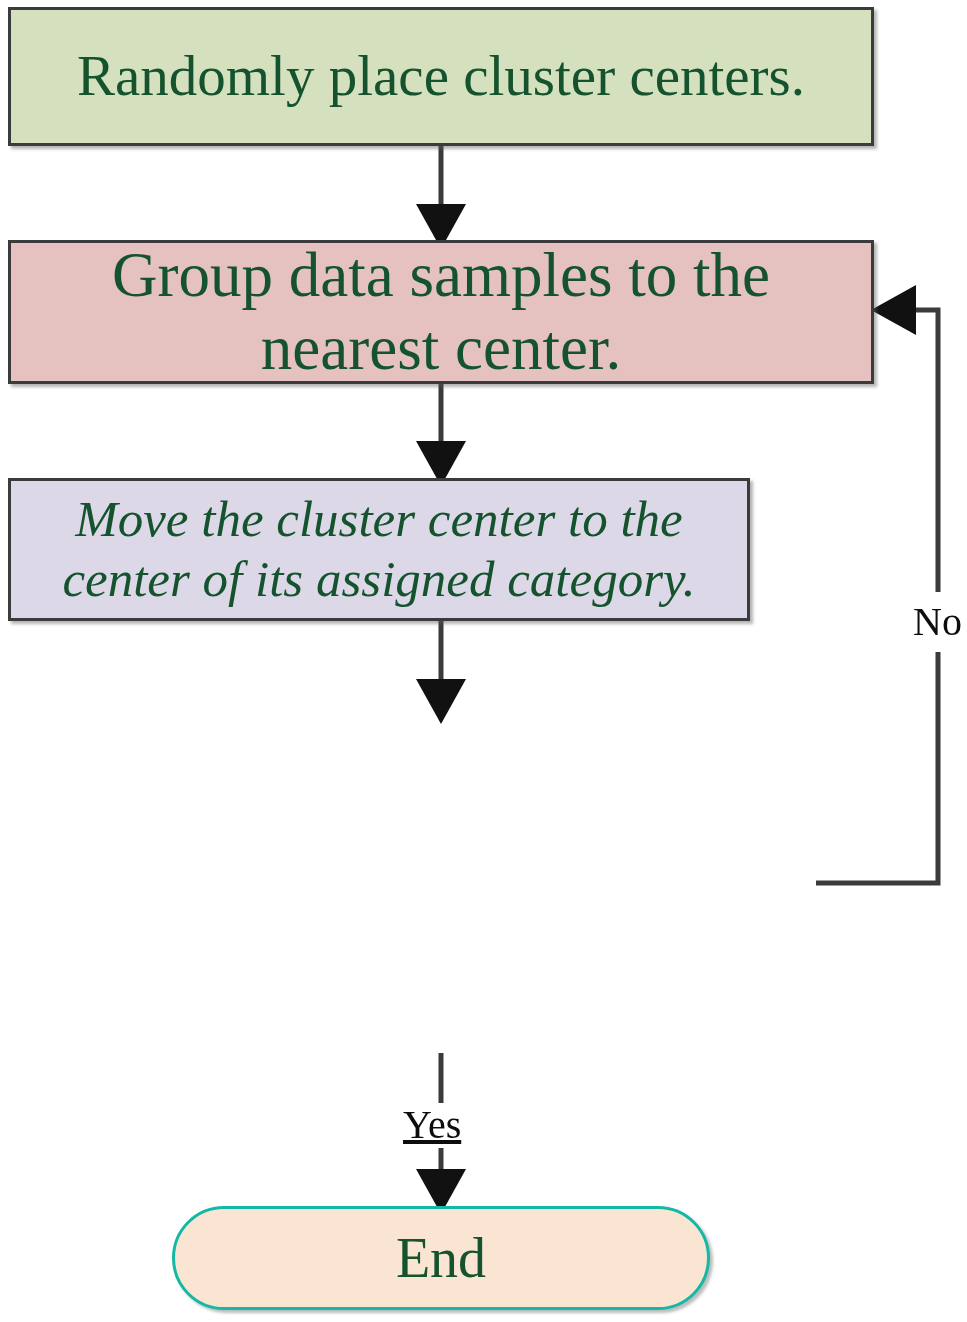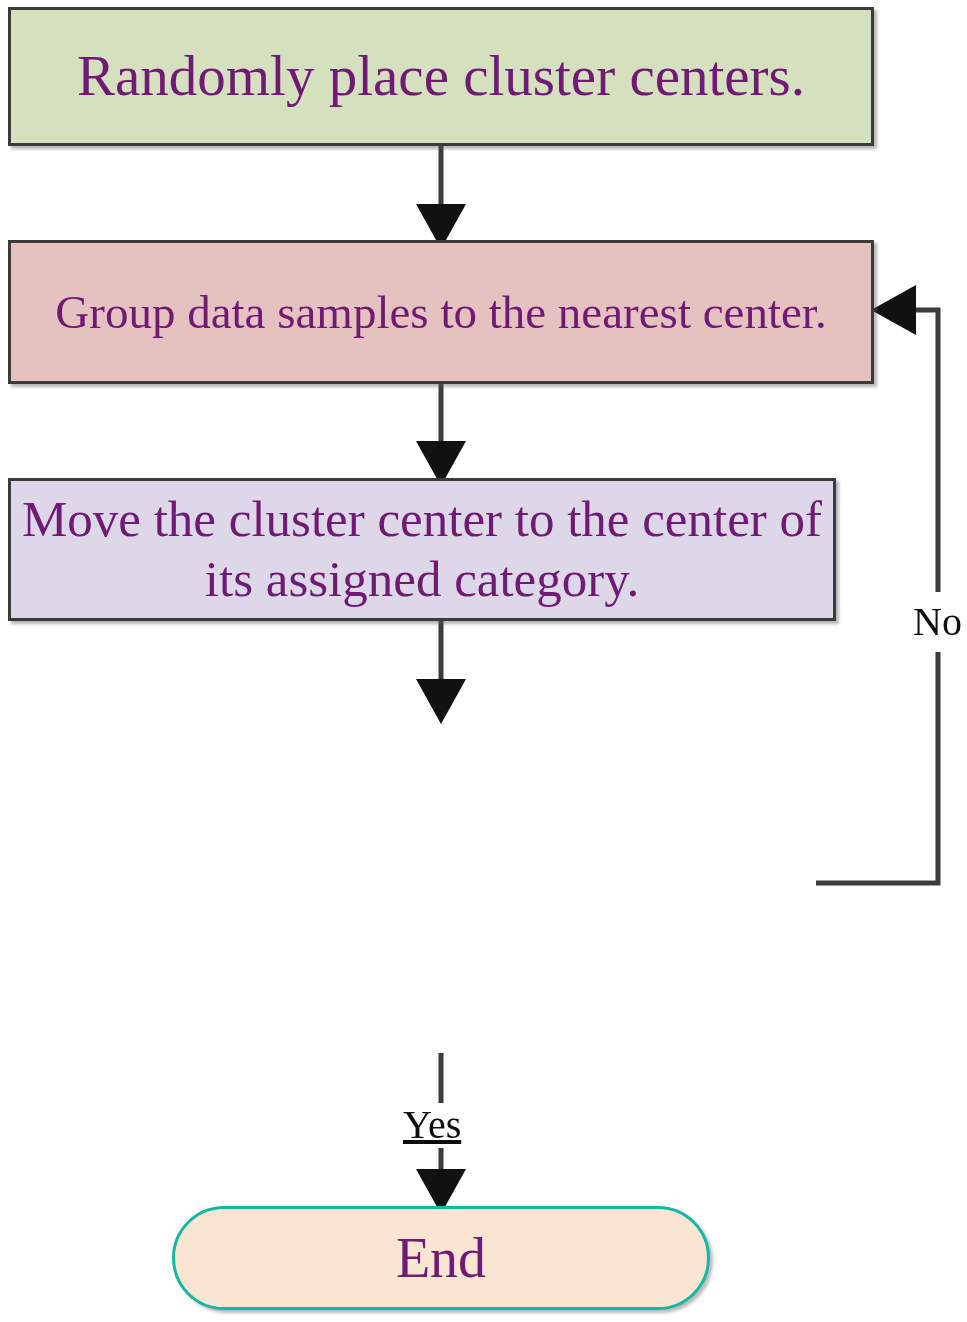--- a/index.html
+++ b/index.html
@@ -24,21 +24,21 @@
     width: 967px;
     height: 1322px;
   }
   .node {
     position: absolute;
     box-sizing: border-box;
     display: flex;
     align-items: center;
     justify-content: center;
     text-align: center;
-    color: #701a75;
+    color: #14532d;
     line-height: 1.16;
     z-index: 3;
   }
   .proc {
     border: 3px solid #3b3b3b;
     box-shadow: 3px 3px 3px rgba(90,90,90,0.45);
   }
   .proc .txt {
     padding: 0 10px;
     width: 100%;
@@ -50,29 +50,30 @@
     height: 139px;
     background: #d5e0bf;
     font-size: 57px;
   }
   #node-group {
     left: 8px;
     top: 240px;
     width: 866px;
     height: 144px;
     background: #e5c2c0;
-    font-size: 47px;
+    font-size: 63px;
   }
   #node-move {
     left: 8px;
     top: 478px;
-    width: 828px;
+    width: 742px;
     height: 143px;
     background: #ddd8e8;
     font-size: 51px;
+    font-style: italic;
   }
   #node-decision {
     left: 65px;
     top: 713px;
     width: 750px;
     height: 340px;
     font-size: 49px;
     z-index: 3;
   }
   #node-decision .dia-svg {

